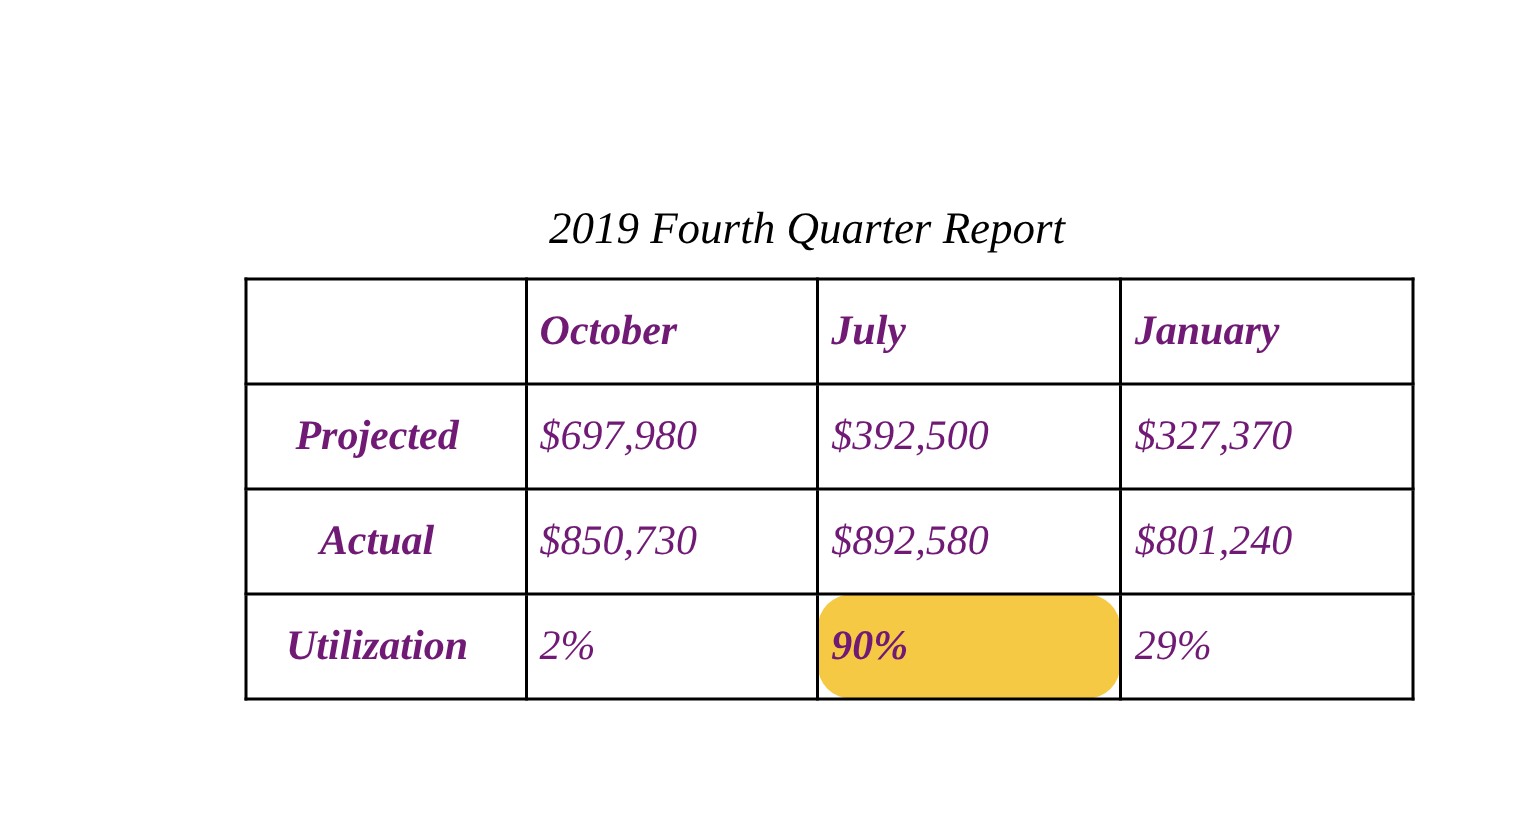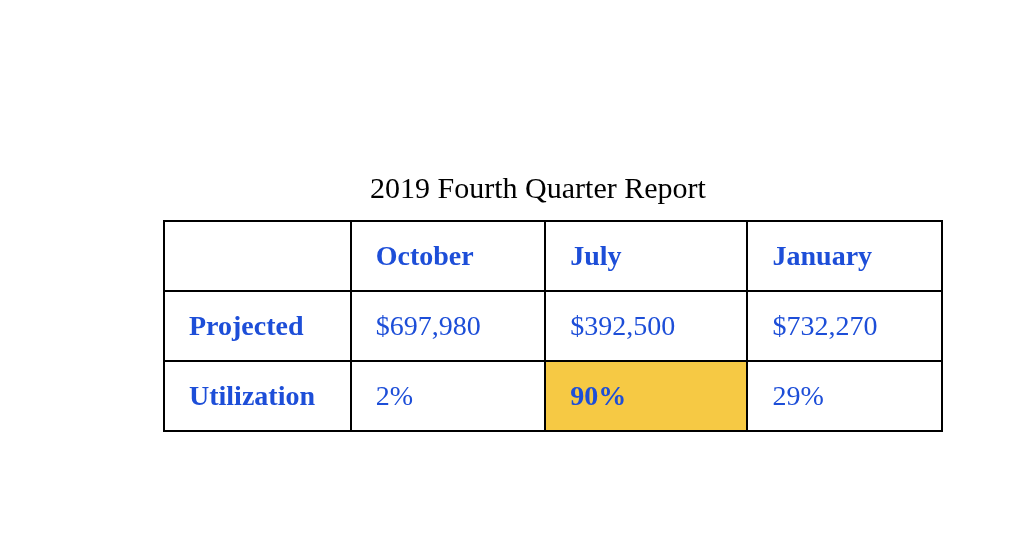--- a/index.html
+++ b/index.html
@@ -1,18 +1,19 @@
 <!DOCTYPE html>
 <html><head>
   <meta charset="utf-8">
   <style>
     * {
       margin: 15px;
       padding: 0;
       box-sizing: border-box;
+      font-style: italic;
     }
     body {
       font-family: Georgia, 'Times New Roman', Times, serif;
       background: #ffffff;
       width: 1016px;
       height: 542px;
       display: flex;
       align-items: center;
       justify-content: center;
     }
@@ -26,43 +27,44 @@
       color: #000000;
       margin-bottom: 6px;
     }
     table {
       border-collapse: collapse;
       width: 100%;
       table-layout: fixed;
     }
     th, td {
       border: 2px solid #000000;
-      padding: 18px 24px;
+      padding: 18px 8px;
       font-size: 28px;
-      color: #1d4ed8;
+      color: #701a75;
       text-align: left;
       vertical-align: middle;
     }
     th.col-header {
       font-weight: 700;
     }
     th.row-header {
       font-weight: 700;
-      text-align: left;
+      text-align: center;
       padding-right: 20px;
     }
     th.blank {
       background: #ffffff;
     }
     td.value {
       font-weight: 400;
     }
     td.highlight {
       background: #f6c944;
       font-weight: 700;
+      border-radius: 23px;
     }
     col.c0 { width: 24%; }
     col.c1 { width: 25%; }
     col.c2 { width: 26%; }
     col.c3 { width: 25%; }
   </style>
 </head>
 <body>
 
 <div class="container">
@@ -80,21 +82,27 @@
         <th class="col-header">October</th>
         <th class="col-header">July</th>
         <th class="col-header">January</th>
       </tr>
     </thead>
     <tbody>
       <tr>
         <th class="row-header">Projected</th>
         <td class="value">$697,980</td>
         <td class="value">$392,500</td>
-        <td class="value">$732,270</td>
+        <td class="value">$327,370</td>
+      </tr>
+      <tr>
+        <th class="row-header">Actual</th>
+        <td class="value">$850,730</td>
+        <td class="value">$892,580</td>
+        <td class="value">$801,240</td>
       </tr>
       <tr>
         <th class="row-header">Utilization</th>
         <td class="value">2%</td>
         <td class="value highlight">90%</td>
         <td class="value">29%</td>
       </tr>
     </tbody>
   </table>
 </div>

